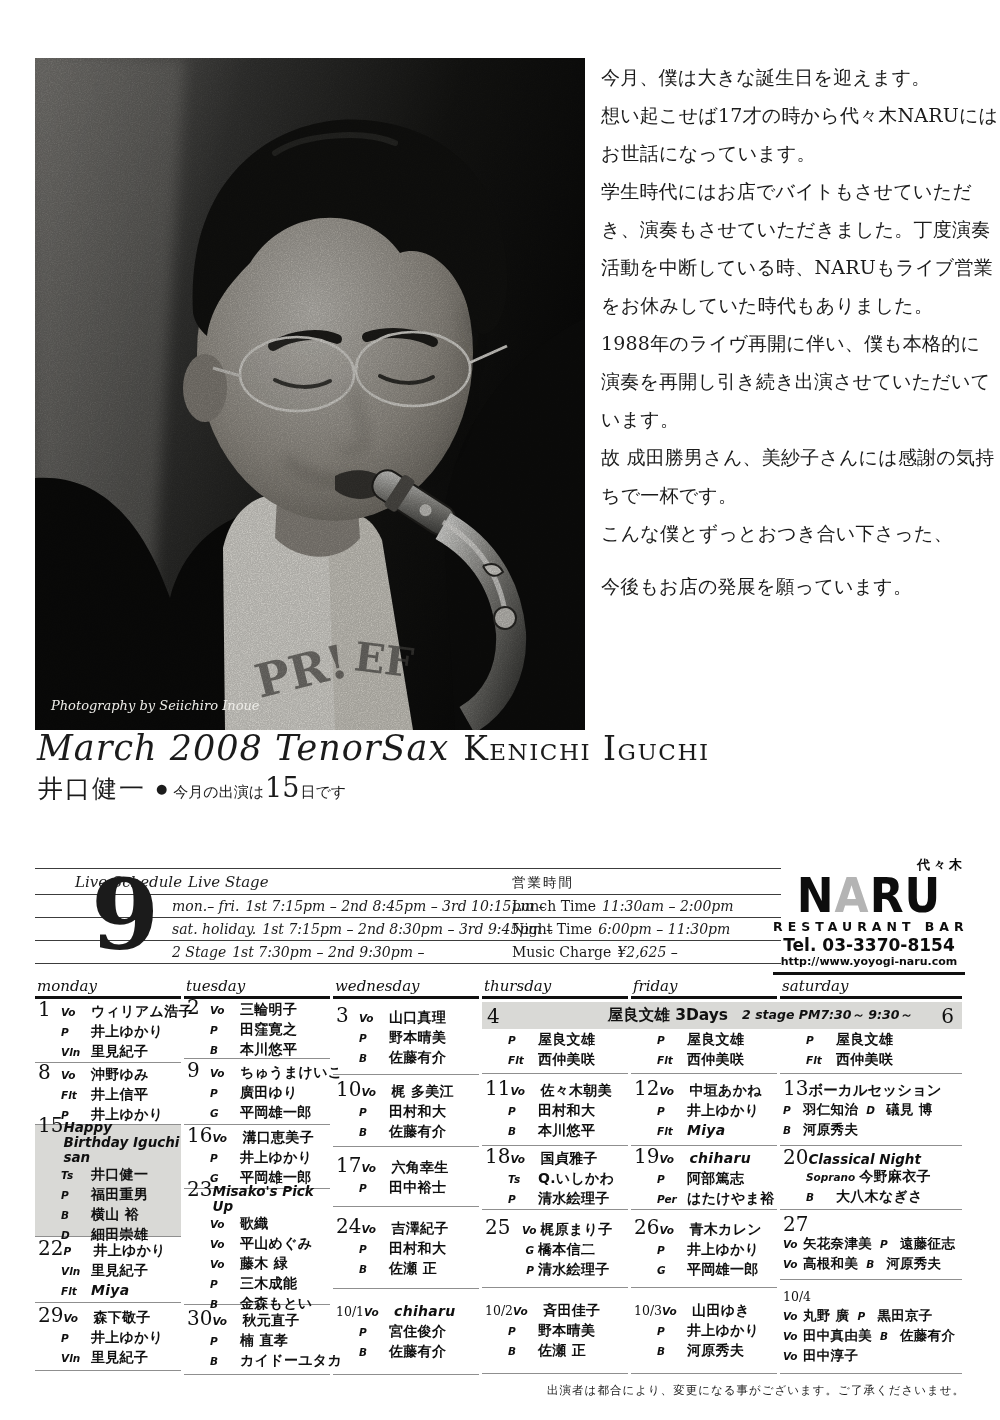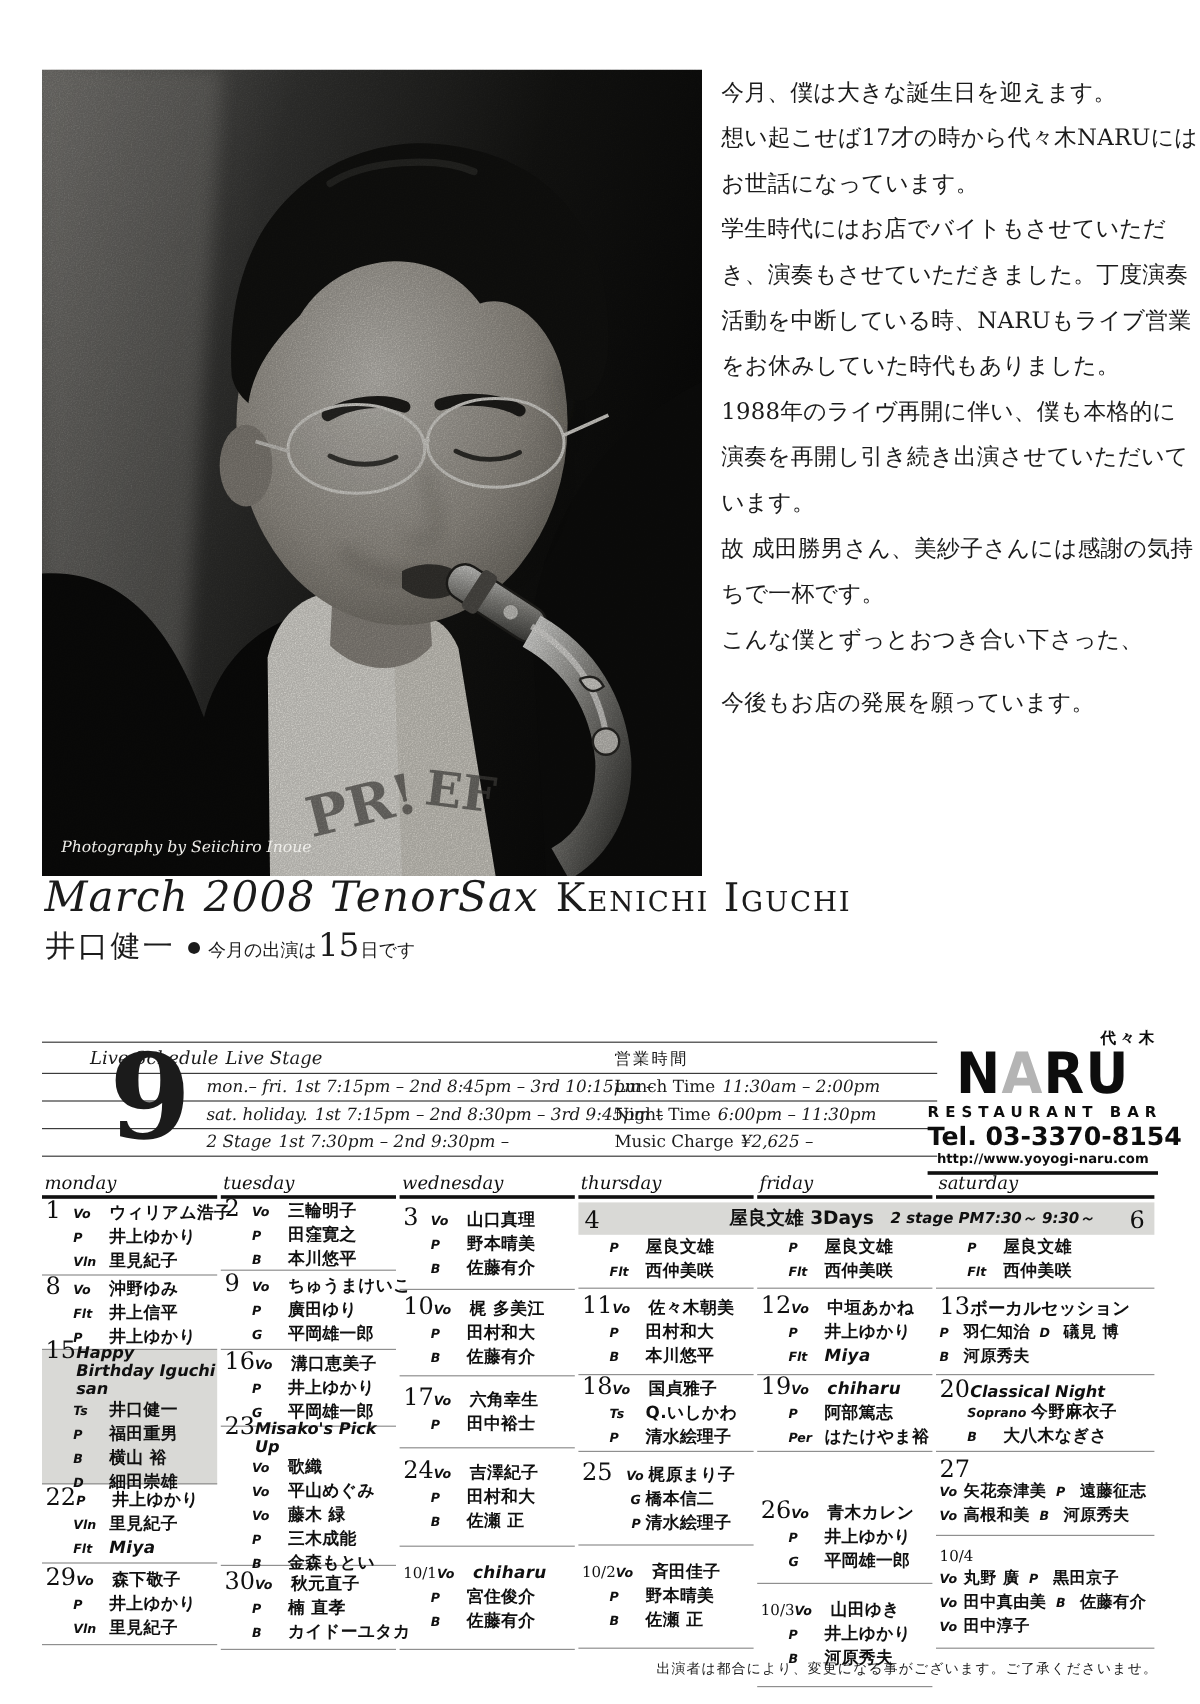--- a/index.html
+++ b/index.html
@@ -38,21 +38,21 @@
   .mh-h .lab{margin-right:6px;}
   .mh-h .tim{font-style:italic;}
   .mh-nine{position:absolute;left:56px;top:-2px;font-size:98px;line-height:98px;font-weight:700;}
   
   .logo{position:absolute;right:0;top:-12px;width:192px;text-align:center;
         font-family:"DejaVu Sans","Liberation Sans",sans-serif;color:#0d0d0d;}
   .logo-area{text-align:right;font-weight:700;font-size:13px;letter-spacing:3px;}
   .logo-name{font-size:44px;font-weight:900;letter-spacing:1px;line-height:44px;transform:scaleY(1.08);}
   .logo-name .grey{color:#b4b4b4;}
   .logo-sub{font-size:12.5px;letter-spacing:5px;font-weight:600;margin-top:1px;white-space:nowrap;}
-  .logo-tel{font-size:21px;font-weight:800;margin-top:1px;white-space:nowrap;}
+  .logo-tel{font-size:17px;font-weight:800;margin-top:1px;white-space:nowrap;}
   .logo-url{font-size:11px;font-weight:800;border-bottom:3px solid #101010;padding-bottom:4px;white-space:nowrap;}
   
   .calendar{position:absolute;left:35px;top:976px;width:930px;
             font-family:"DejaVu Sans","Liberation Sans",sans-serif;color:#101010;}
   .cal-banner{position:absolute;left:447px;top:26px;width:480px;height:27px;background:#d9d9d6;
               display:flex;align-items:center;z-index:2;}
   .cb-day{font-family:"DejaVu Serif","Liberation Serif",serif;font-size:20px;padding-left:5px;}
   .cb-title{font-weight:700;font-size:15.5px;margin-left:108px;white-space:nowrap;}
   .cb-sub{font-style:italic;font-weight:700;font-size:12.5px;margin-left:14px;white-space:nowrap;}
   .cb-day.right{margin-left:auto;padding-right:8px;}
@@ -626,21 +626,21 @@
             <span class="day-sp"></span>
             <span class="role">P</span>
             <span class="name">阿部篤志</span>
           </div>
           <div class="cline">
             <span class="day-sp"></span>
             <span class="role">Per</span>
             <span class="name">はたけやま裕</span>
           </div>
         </div>
-        <div class="cal-cell" style="height: 78px; margin-top: 32px;">
+        <div class="cal-cell" style="height: 78px;">
           <div class="cline">
             <span class="day">26</span>
             <span class="role">Vo</span>
             <span class="name">青木カレン</span>
           </div>
           <div class="cline">
             <span class="day-sp"></span>
             <span class="role">P</span>
             <span class="name">井上ゆかり</span>
           </div>

